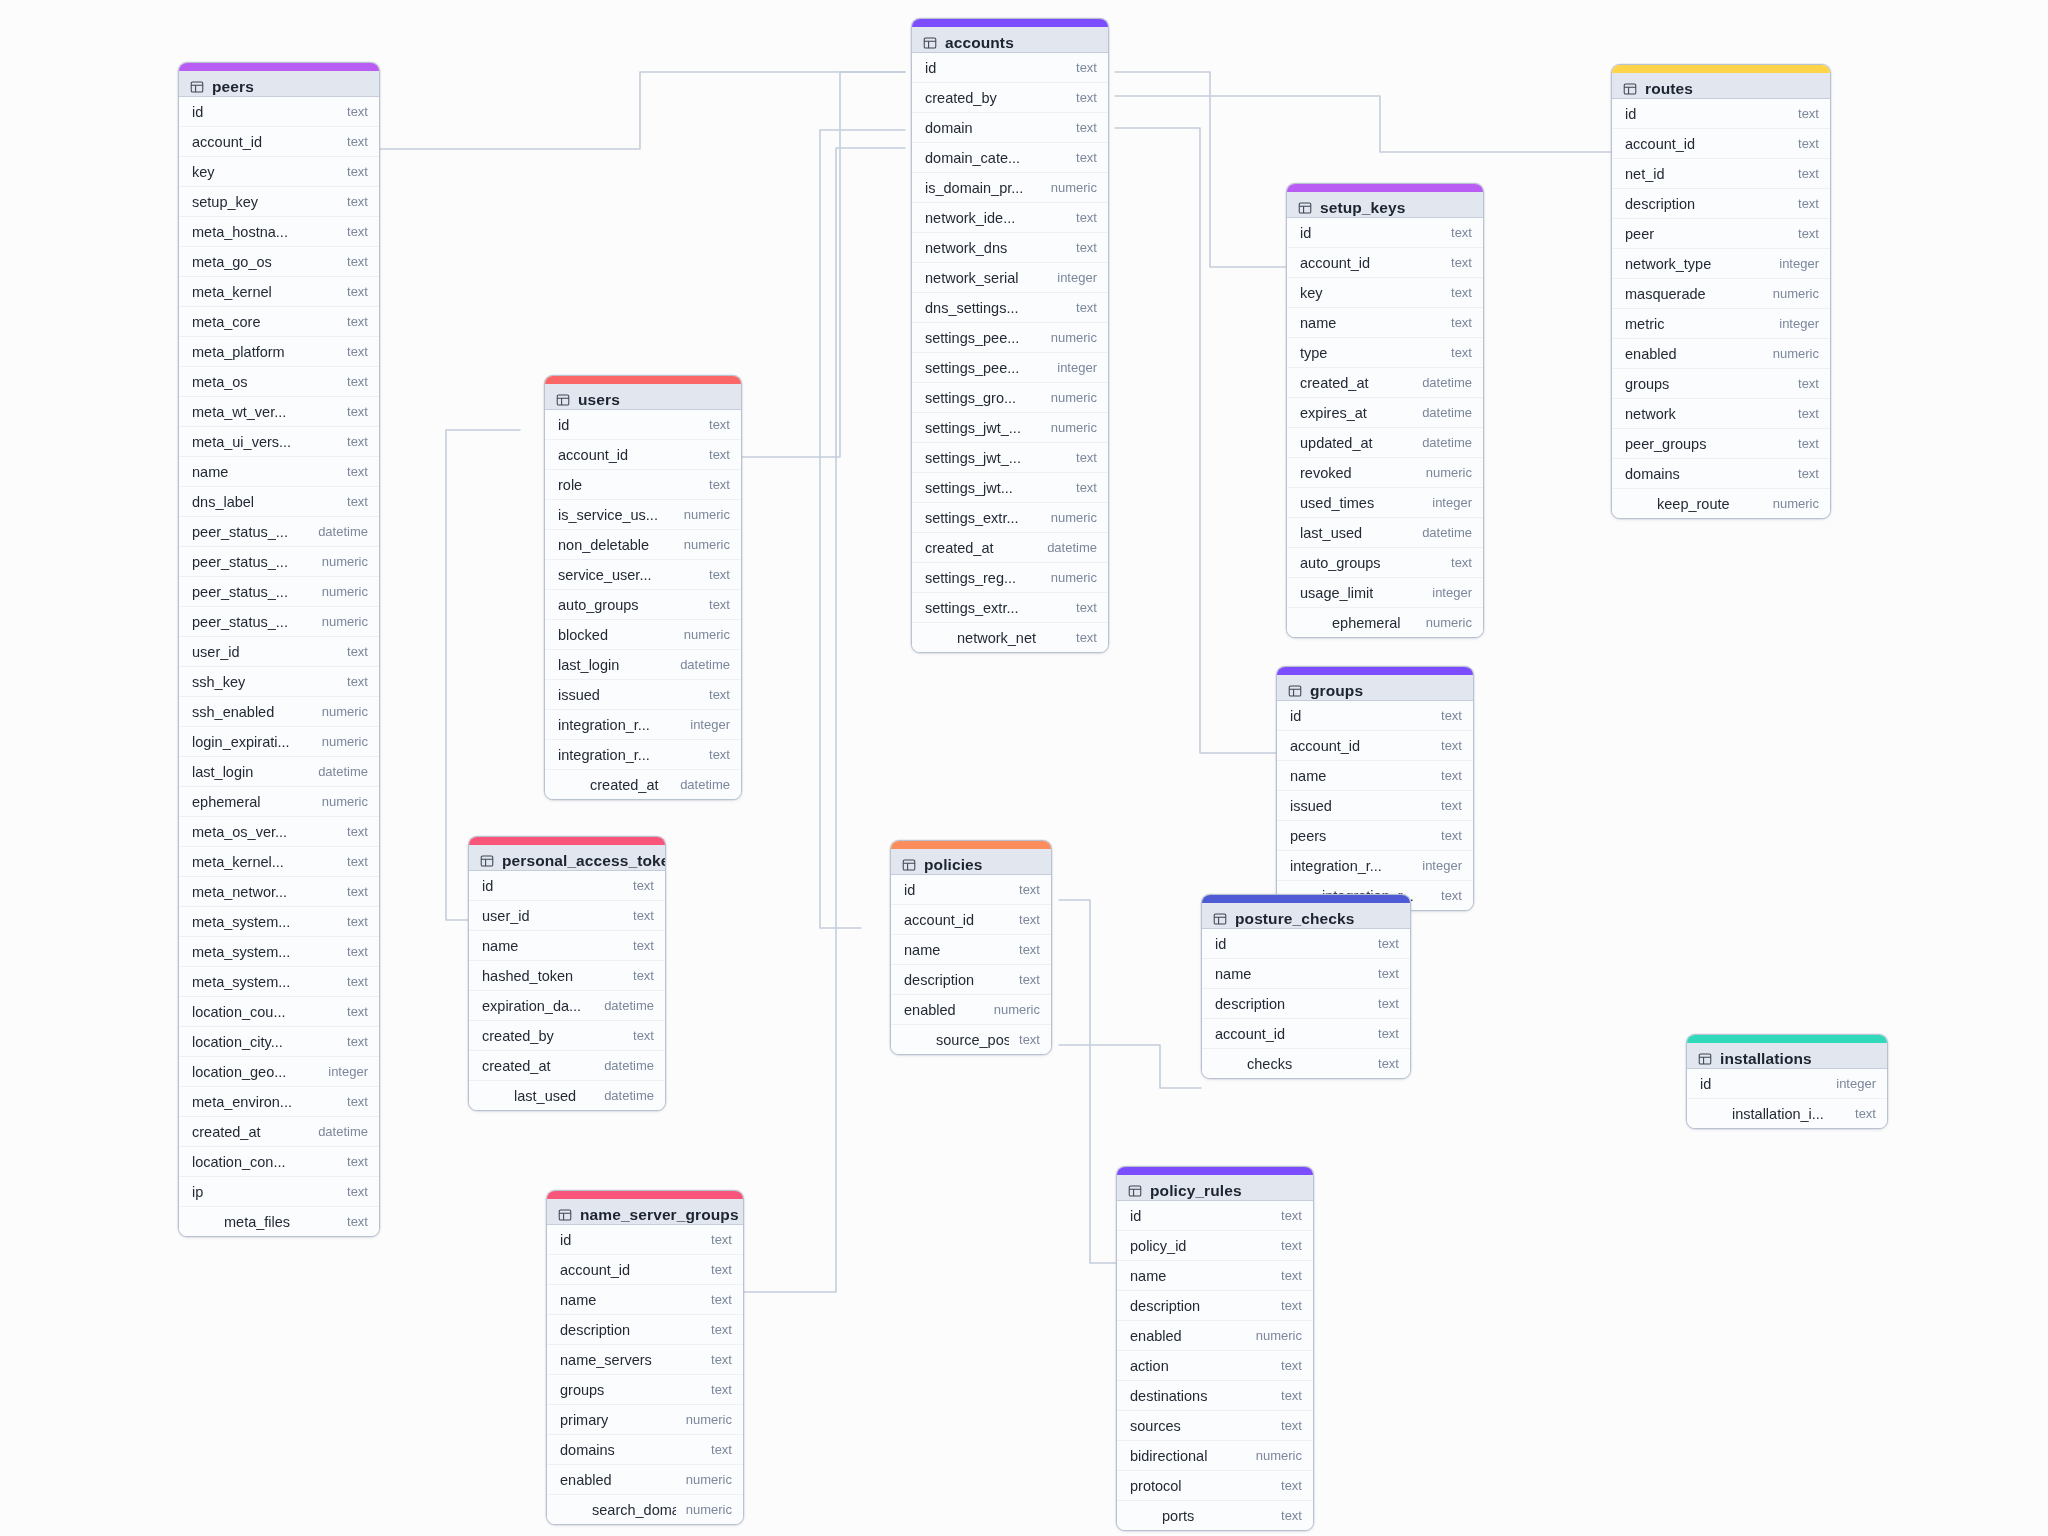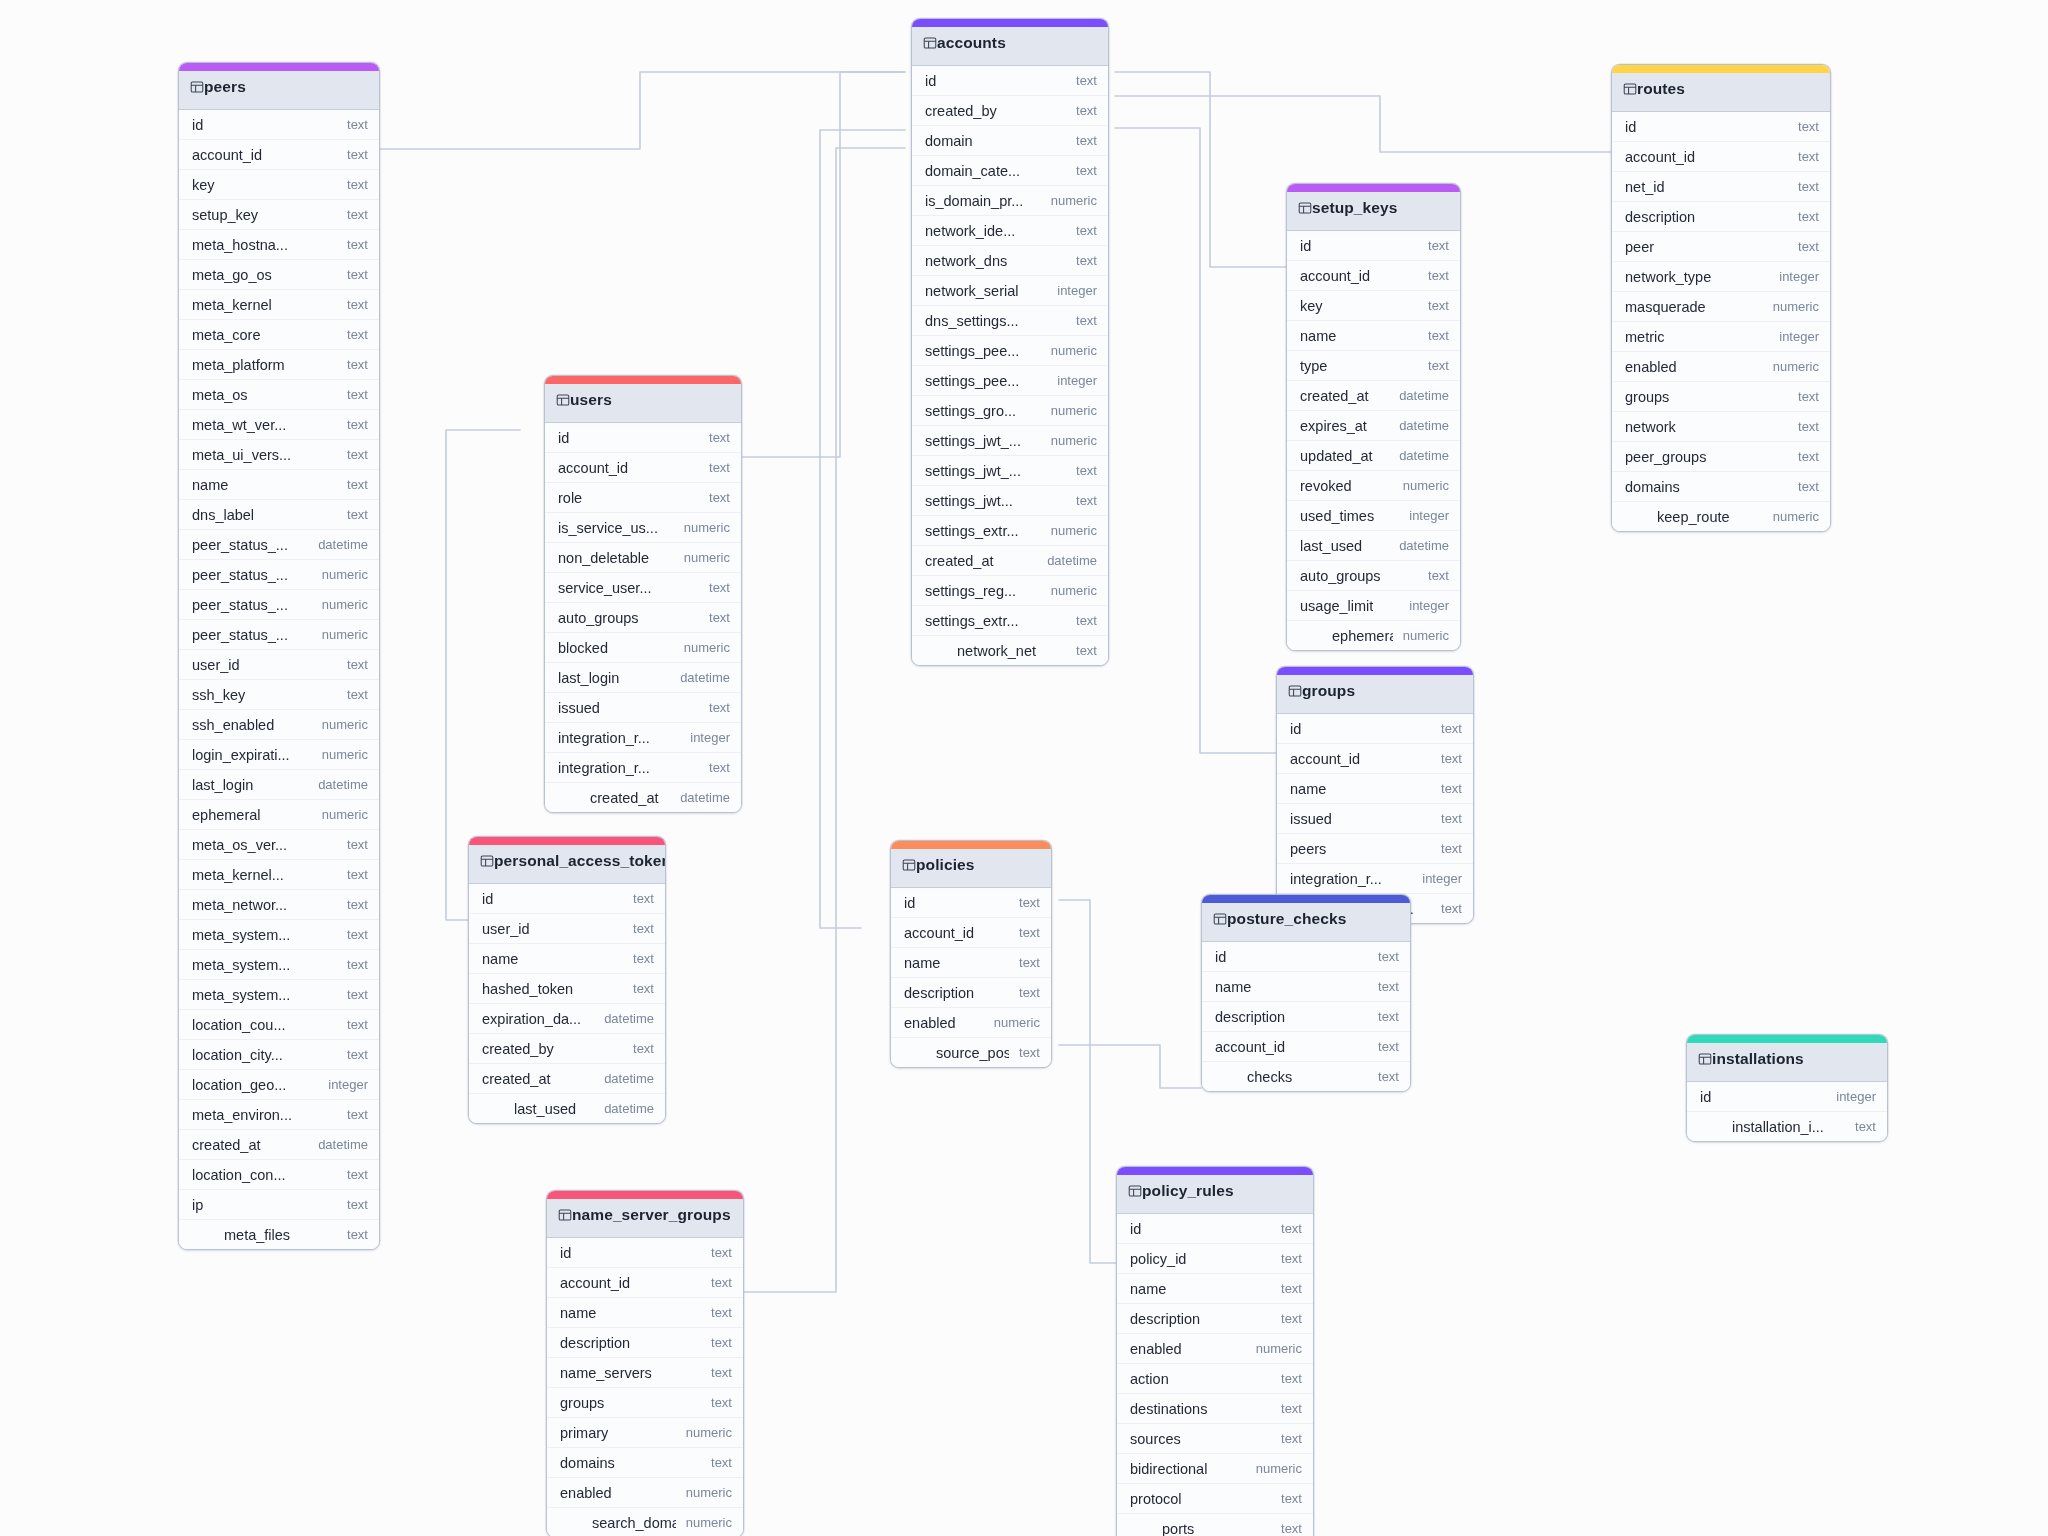--- a/index.html
+++ b/index.html
@@ -37,23 +37,23 @@
     overflow: hidden;
     box-sizing: border-box;
   }
   .accent-bar {
     height: 8px;
     width: 100%;
   }
   .table-header {
     display: flex;
     align-items: center;
-    gap: 0;
+    gap: 8px;
     background: #e2e7ef;
-    padding: 7px 11px 13px 11px;
+    padding: 7px 11px 0 11px;
     border-bottom: 1px solid #c5cdda;
   }
   .table-header .tbl-icon {
     flex: 0 0 auto;
     width: 14px;
     height: 14px;
     display: block;
   }
   .table-title {
     font-size: 15.5px;
@@ -459,21 +459,21 @@
       </div>
       <div class="field-row">
         <span class="field-name">settings_extr...</span>
         <span class="field-type">text</span>
       </div>
       <div class="field-row">
         <span class="field-name">network_net</span>
         <span class="field-type">text</span>
       </div>
     </div>
-    <div class="table-node" style="left: 1286px; top: 183px; width: 175px;">
+    <div class="table-node" style="left: 1286px; top: 183px; width: 198px;">
       <div class="accent-bar" style="background: rgb(185, 92, 244);"></div>
       <div class="table-header">
         <svg viewBox="0 0 16 16" class="tbl-icon">
           <rect x="1.4" y="2.2" width="13.2" height="11.6" rx="1.6" fill="none" stroke="#3b4252" stroke-width="1.2"></rect>
           <line x1="1.4" y1="6.1" x2="14.6" y2="6.1" stroke="#3b4252" stroke-width="1.2"></line>
           <line x1="6.4" y1="6.1" x2="6.4" y2="13.8" stroke="#3b4252" stroke-width="1.2"></line>
         </svg>
         <span class="table-title">setup_keys</span>
       </div>
       <div class="field-row">

